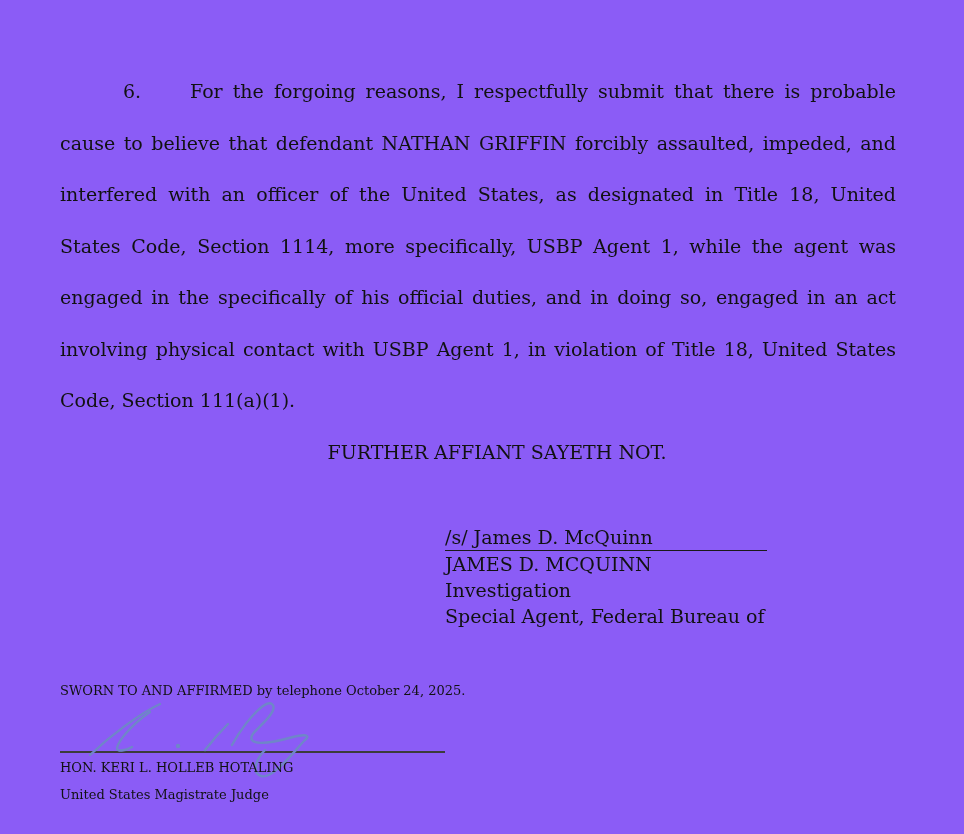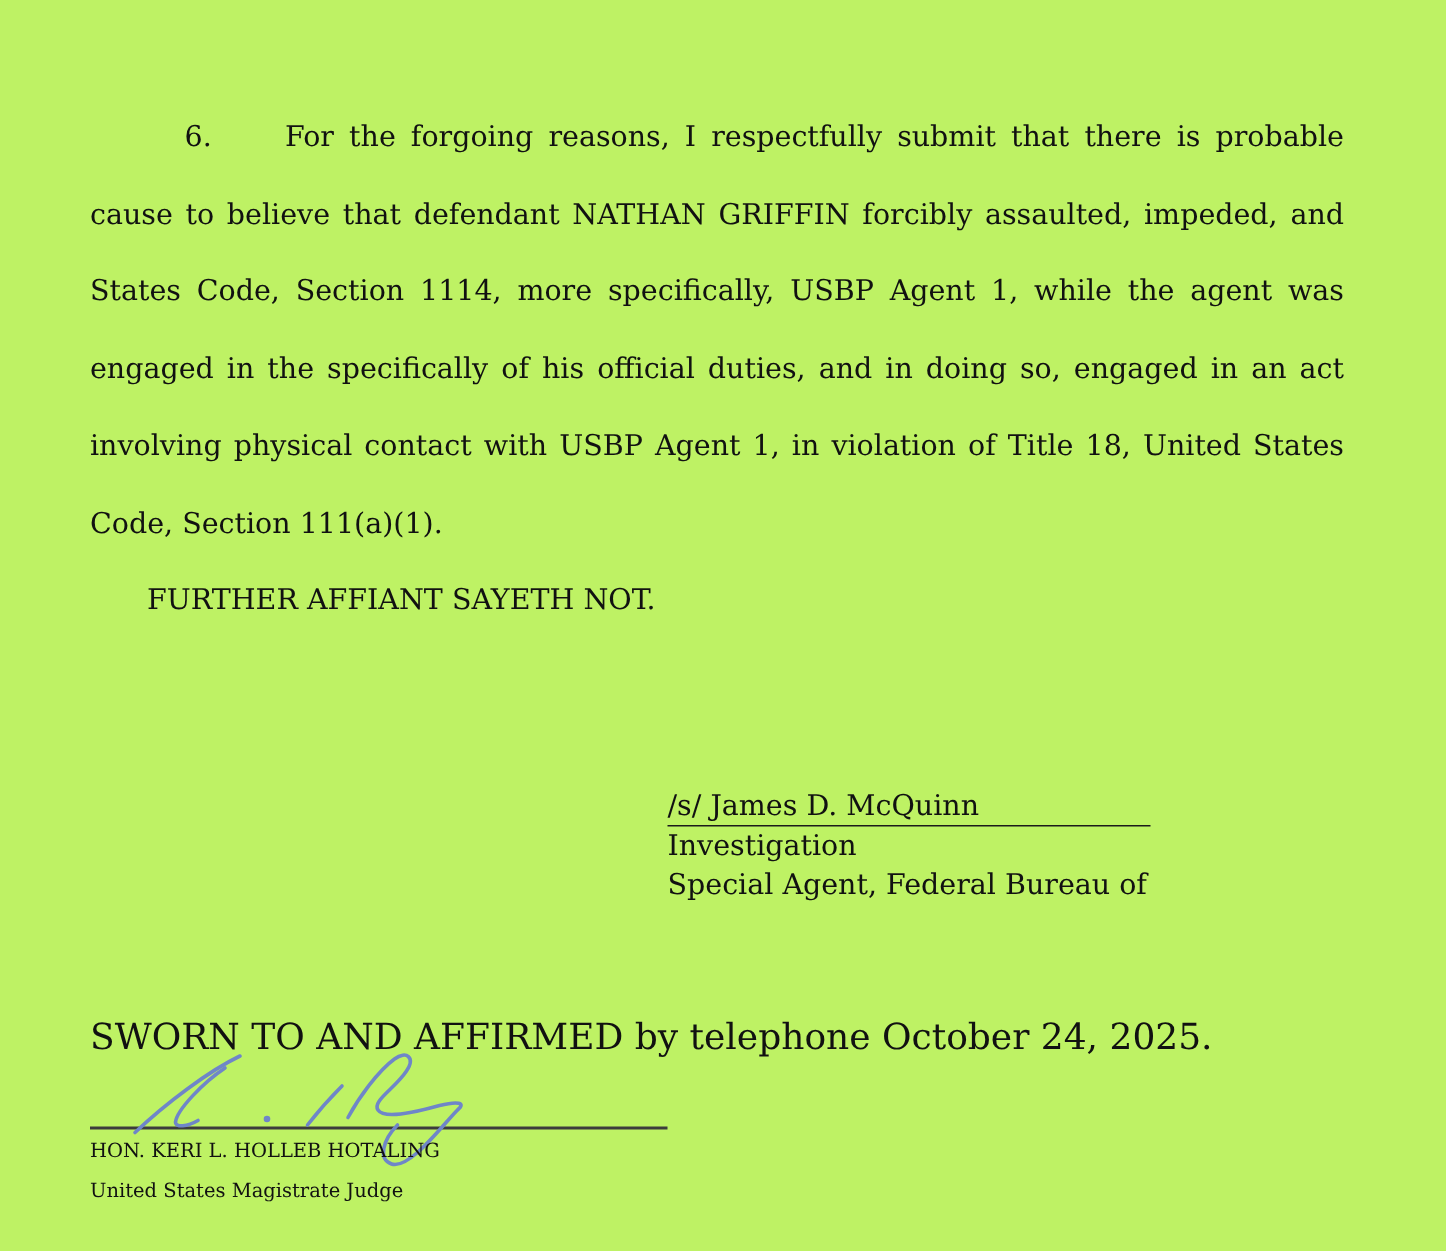--- a/index.html
+++ b/index.html
@@ -4,21 +4,21 @@
 <style>
   html, body {
     margin: 0;
     padding: 0;
     background: #ffffff;
   }
   .page {
     position: relative;
     width: 964px;
     height: 834px;
-    background: #bef264;
+    background: #8b5cf6;
     overflow: hidden;
     font-family: "DejaVu Serif", "Liberation Serif", serif;
     color: #111111;
   }
 
   
   .para {
     position: absolute;
     left: 60px;
     top: 66px;
@@ -33,20 +33,21 @@
     text-align: justify;
     text-align-last: justify;
   }
   .pnum {
     display: inline-block;
     width: 67px;
     margin-left: 63px;
   }
   .further {
     margin-left: 38px;
+    text-align: center;
   }
 
   
   .sig-block {
     position: absolute;
     left: 445px;
     top: 524px;
     font-size: 19px;
     line-height: 26px;
   }
@@ -54,21 +55,21 @@
     display: inline-block;
     width: 322px;
     border-bottom: 1.6px solid #1a1a1a;
   }
 
   
   .sworn {
     position: absolute;
     left: 60px;
     top: 678px;
-    font-size: 24px;
+    font-size: 13px;
     line-height: 26px;
   }
 
   
   .judge-line {
     position: absolute;
     left: 60px;
     top: 751px;
     width: 385px;
     border-top: 2px solid #3c3c3c;
@@ -90,31 +91,33 @@
   }
 </style>
 </head>
 <body>
 
 <div class="page">
 
   <div class="para">
     <div class="pline just"><span class="pnum">6.</span>For the forgoing reasons, I respectfully submit that there is probable</div>
       <div class="pline just">cause to believe that defendant NATHAN GRIFFIN forcibly assaulted, impeded, and</div>
+      <div class="pline just">interfered with an officer of the United States, as designated in Title 18, United</div>
       <div class="pline just">States Code, Section 1114, more specifically, USBP Agent 1, while the agent was</div>
       <div class="pline just">engaged in the specifically of his official duties, and in doing so, engaged in an act</div>
       <div class="pline just">involving physical contact with USBP Agent 1, in violation of Title 18, United States</div>
       <div class="pline">Code, Section 111(a)(1).</div>
       <div class="pline further">FURTHER AFFIANT SAYETH NOT.</div>
   </div>
 
   <div class="sig-block">
     <div>
       <span class="s-sig">/s/ James D. McQuinn</span>
     </div>
+    <div>JAMES D. MCQUINN</div>
     <div>Investigation</div>
     <div>Special Agent, Federal Bureau of</div>
   </div>
 
   <div class="sworn">SWORN TO AND AFFIRMED by telephone October 24, 2025.</div>
 
   <div class="judge-line"></div>
 
   <svg class="ink-svg" viewBox="0 0 320 100" fill="none" stroke="#6f86c8" stroke-width="2.4" stroke-linecap="round" stroke-linejoin="round">
     <path d="M 35 65 C 55 46, 84 24, 105 14"></path>

